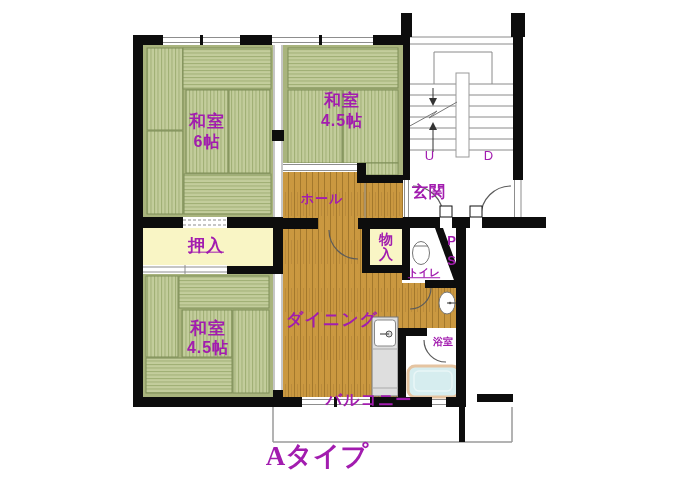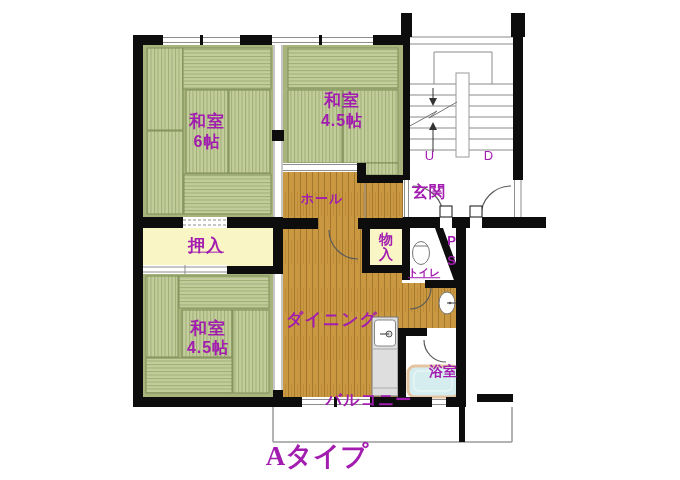--- a/index.html
+++ b/index.html
@@ -247,20 +247,20 @@
   <div class="label pre" style="left:386px;top:247px;font-size:14px;">物
 入</div>
   <div class="label" style="left:424px;top:273px;font-size:10.5px;letter-spacing:0;text-decoration:underline;">トイレ</div>
   <div class="label" style="left:452px;top:241px;font-size:13px;">P</div>
   <div class="label" style="left:452px;top:261px;font-size:13px;">S</div>
 
   <div class="label" style="left:208px;top:329px;font-size:17px;">和室</div>
   <div class="label" style="left:208px;top:348px;font-size:16px;">4.5帖</div>
 
   <div class="label" style="left:332px;top:320px;font-size:17px;">ダイニング</div>
-  <div class="label" style="left:443px;top:372px;font-size:14px;letter-spacing:0;">浴室</div>
+  <div class="label" style="left:443px;top:341px;font-size:10px;letter-spacing:0;">浴室</div>
   <div class="label" style="left:369px;top:400px;font-size:16px;">バルコニー</div>
 
   <div class="label" style="left:430px;top:156px;font-size:13px;font-weight:500;">U</div>
   <div class="label" style="left:489px;top:156px;font-size:13px;font-weight:500;">D</div>
 
   <div class="label" style="left:317px;top:457px;font-size:27px;letter-spacing:0;font-family:Liberation Serif, serif;">Aタイプ</div>
 </div>
 
 </body></html>

